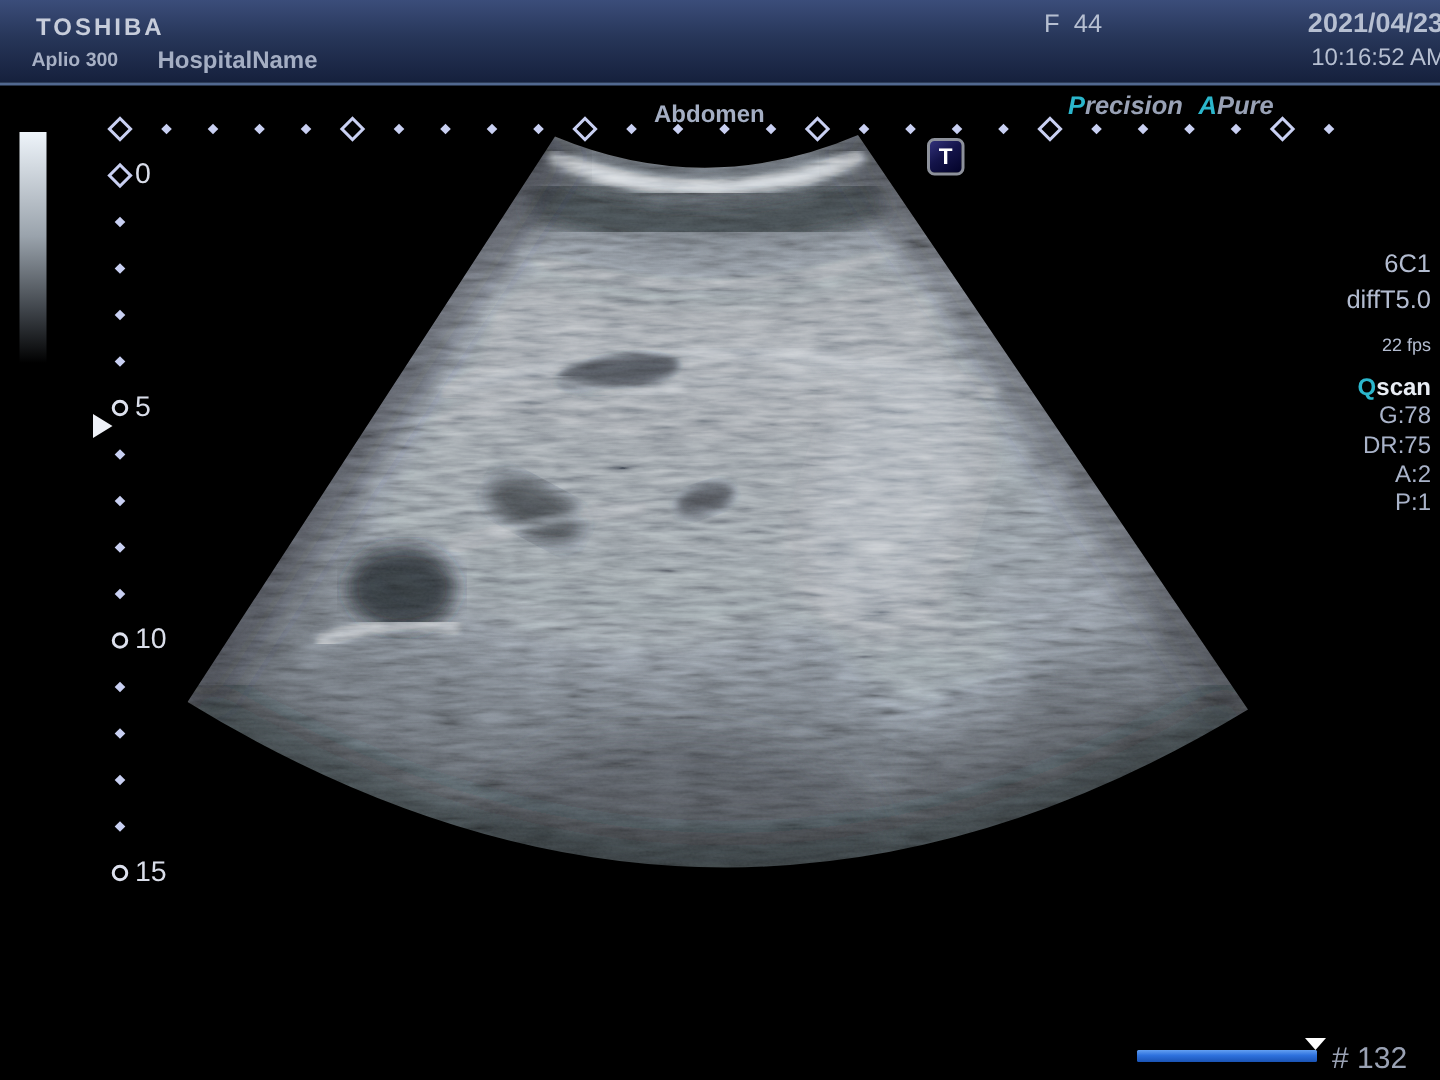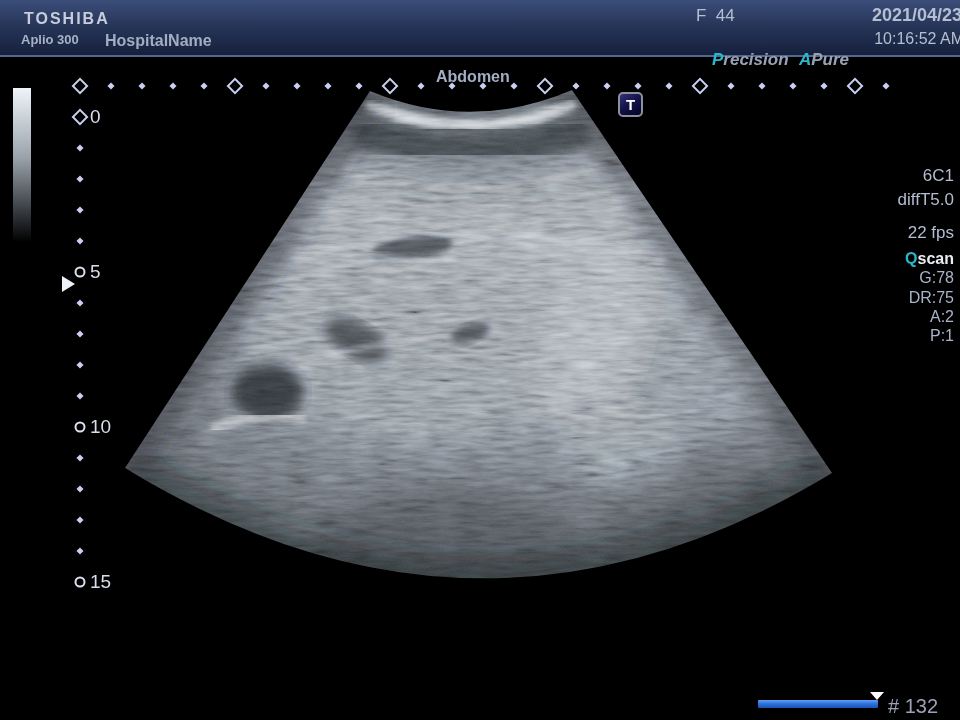--- a/index.html
+++ b/index.html
@@ -20,31 +20,31 @@
   .hospital{position:absolute;left:105px;top:32px;font-size:16px;font-weight:bold;
     color:#a4aec3;}
   .study{position:absolute;left:436px;top:32px;font-size:16px;font-weight:bold;
     color:#a4aec3;margin-top:36px;}
   .sexage{position:absolute;left:648px;top:6px;font-size:17px;color:#b6bfd1;
     white-space:pre;margin-left:48px;}
   .date{position:absolute;right:10px;top:5px;font-size:18px;color:#b6bfd1;font-weight:bold;}
   .time{position:absolute;right:8px;top:30px;font-size:16px;color:#b6bfd1;}
 
   
-  .mode{position:absolute;top:50px;font-size:17px;font-weight:bold;
+  .mode{position:absolute;top:61px;font-size:17px;font-weight:bold;
     font-style:italic;color:#98a1b5;}
   .mode .init{color:var(--teal,#2bb6cc);}
   .precision{left:712px;}
   .apure{left:799px;}
 
   
   .rp{position:absolute;right:6px;text-align:right;color:#b3bcd0;}
   .rp-probe{top:166px;font-size:17px;}
   .rp-preset{top:190px;font-size:17px;}
-  .rp-fps{top:223px;font-size:17px;}
+  .rp-fps{top:223px;font-size:12px;}
   .rp-qscan{top:250px;font-size:16px;font-weight:bold;color:#e9edf4;}
   .rp-qscan .init{color:var(--teal,#2bb6cc);}
   .rp-param{font-size:16px;color:#a9b3c9;}
   .rp-g{top:269px;} .rp-dr{top:289px;} .rp-a{top:308px;} .rp-p{top:327px;}
 
   
   .tick-l{position:absolute;width:8px;height:8px;border:2px solid var(--tick,#c9d0f2);
     transform:translate(-50%,-50%) rotate(45deg);}
   .tick-s{position:absolute;width:5px;height:5px;background:var(--tick,#c9d0f2);
     transform:translate(-50%,-50%) rotate(45deg);}

